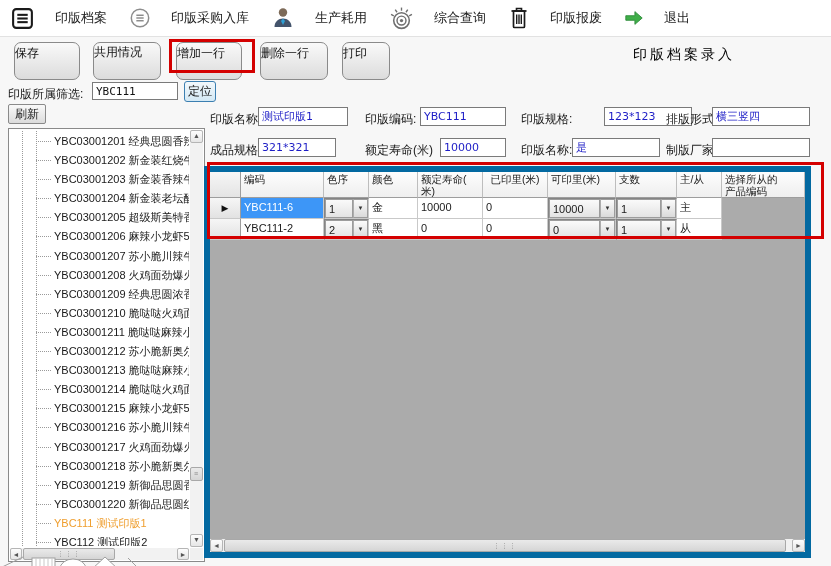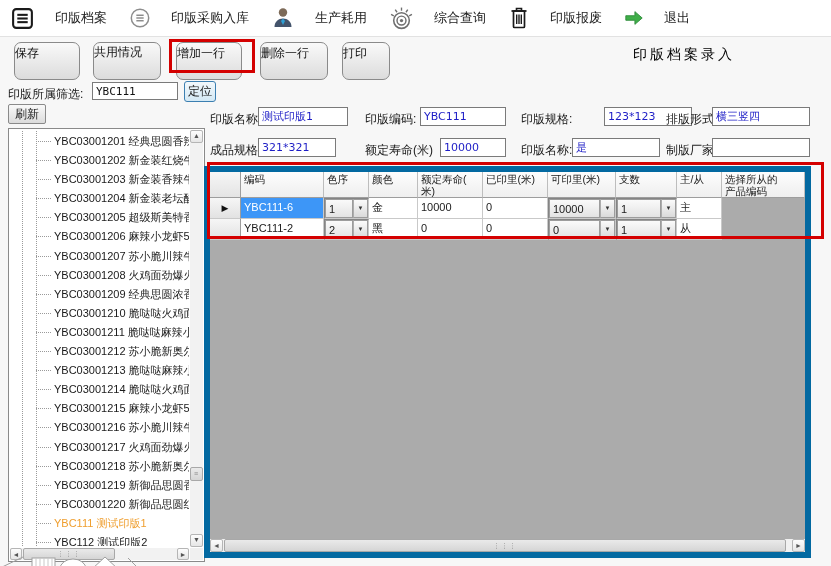--- a/index.html
+++ b/index.html
@@ -222,21 +222,21 @@
   <input class="f-input" style="left: 712px; top: 138px; width: 98px;" readonly="" value="">
 
   <div class="grid">
       <div class="g-head">
         <div class="g-corner" style="width: 31px;"></div>
         <div class="g-hcell" style="width: 83px;">编码</div>
         <div class="g-hcell" style="width: 45px;">色序</div>
         <div class="g-hcell" style="width: 49px;">颜色</div>
         <div class="g-hcell" style="width: 65px;">额定寿命(
 米)</div>
-        <div class="g-hcell" style="width: 65px;">已印里(米)</div>
+        <div class="g-hcell" style="width: 65px; text-align: center;">已印里(米)</div>
         <div class="g-hcell" style="width: 68px;">可印里(米)</div>
         <div class="g-hcell" style="width: 61px;">支数</div>
         <div class="g-hcell" style="width: 45px;">主/从</div>
         <div class="g-hcell" style="width: 95px; flex: 1 1 0%;">选择所从的
 产品编码</div>
       </div>
     <div class="g-row">
         <div class="g-rowhead" style="width: 31px;">▶</div>
         <div class="g-cell sel" style="width: 83px;">YBC111-6</div>
         <div class="g-dd" style="width: 45px;">

